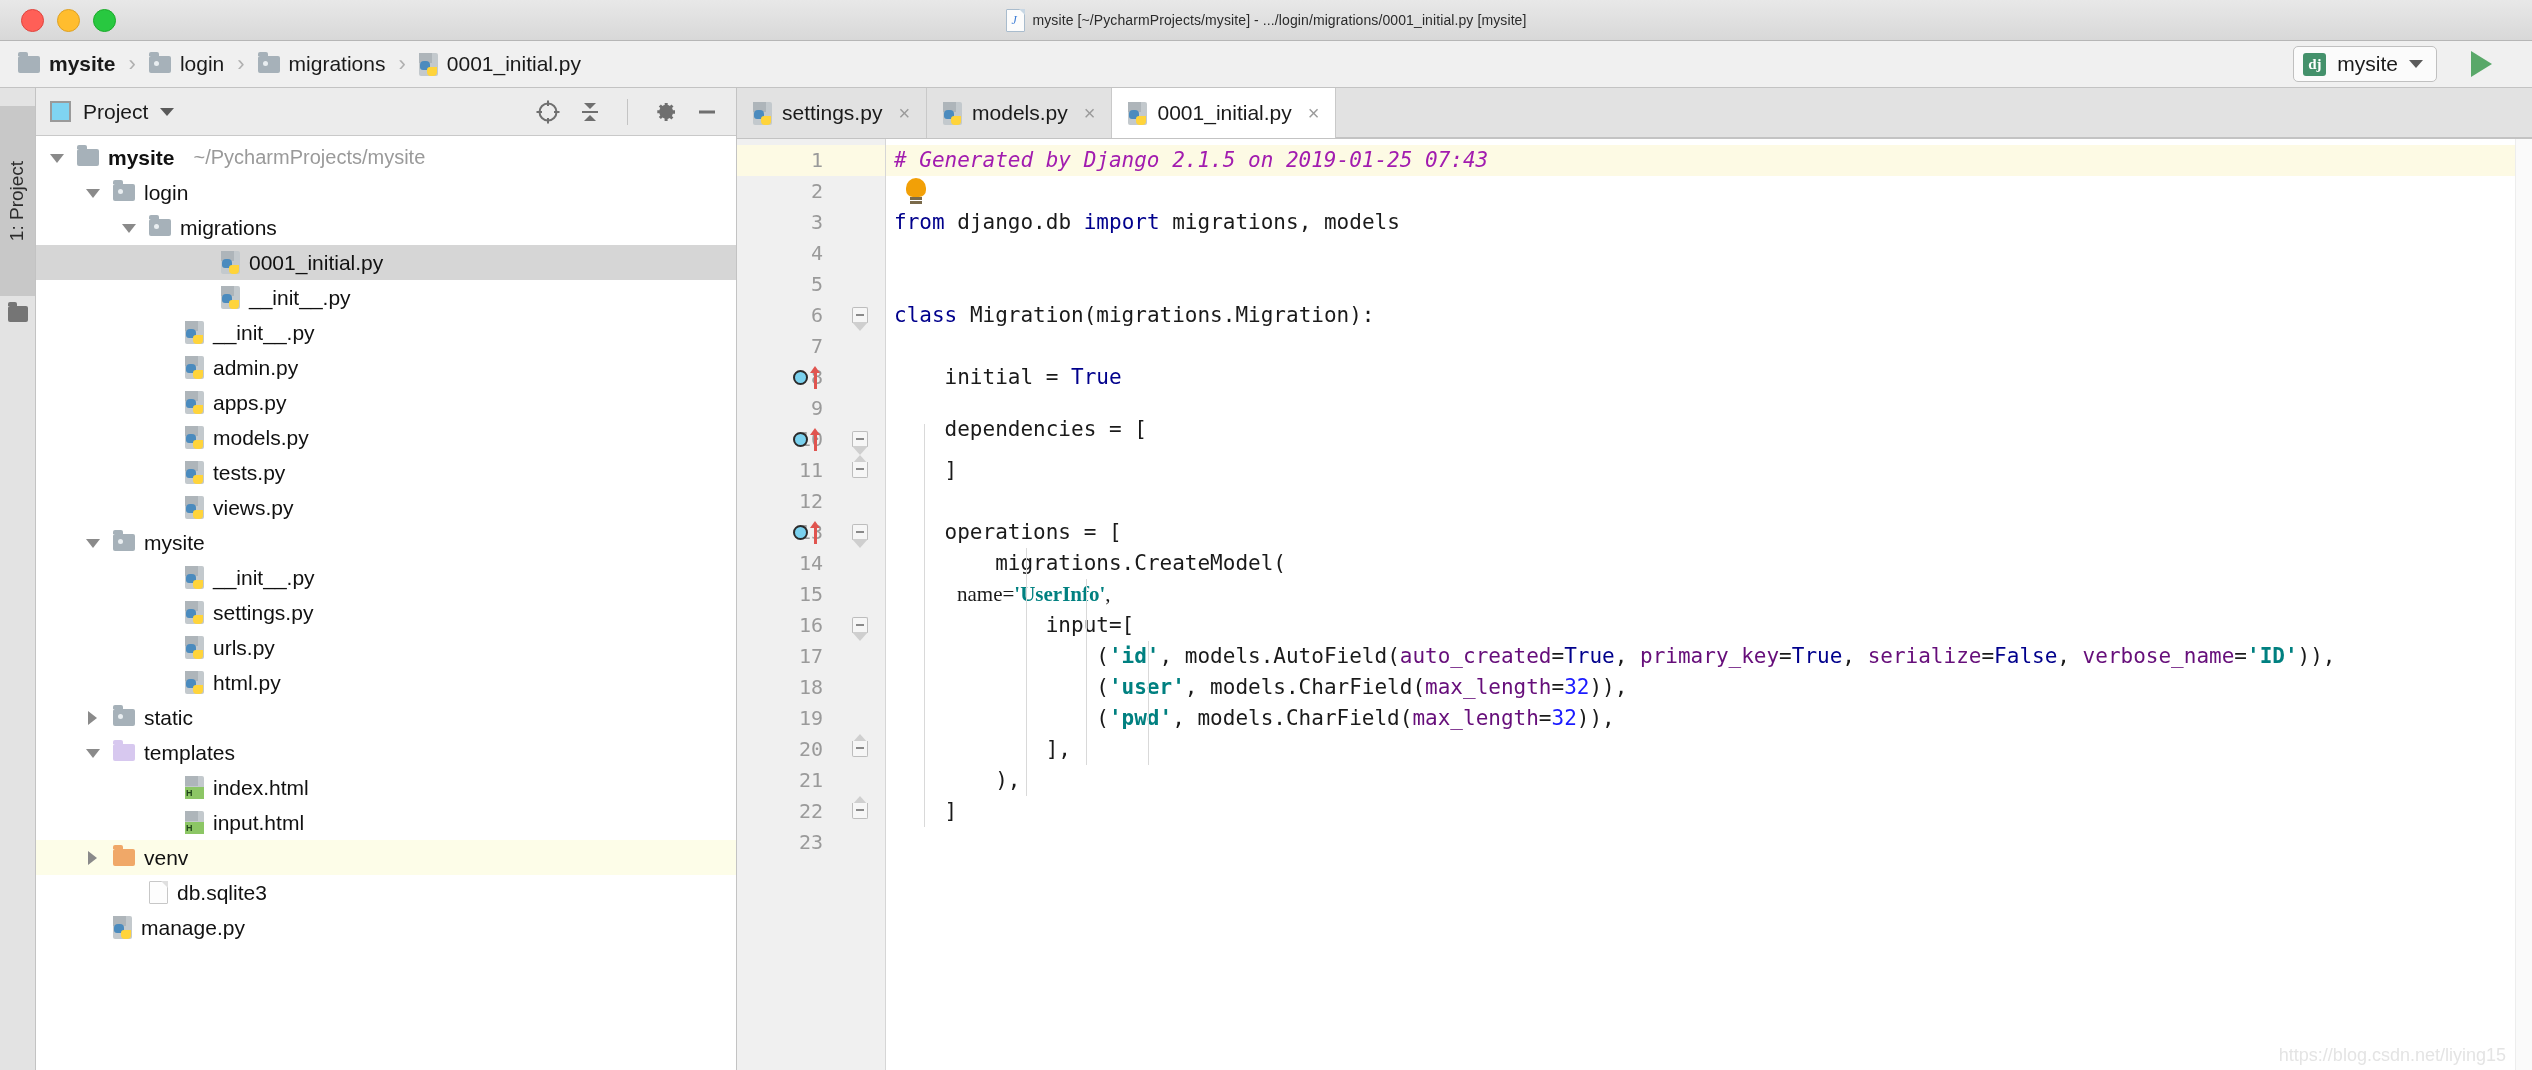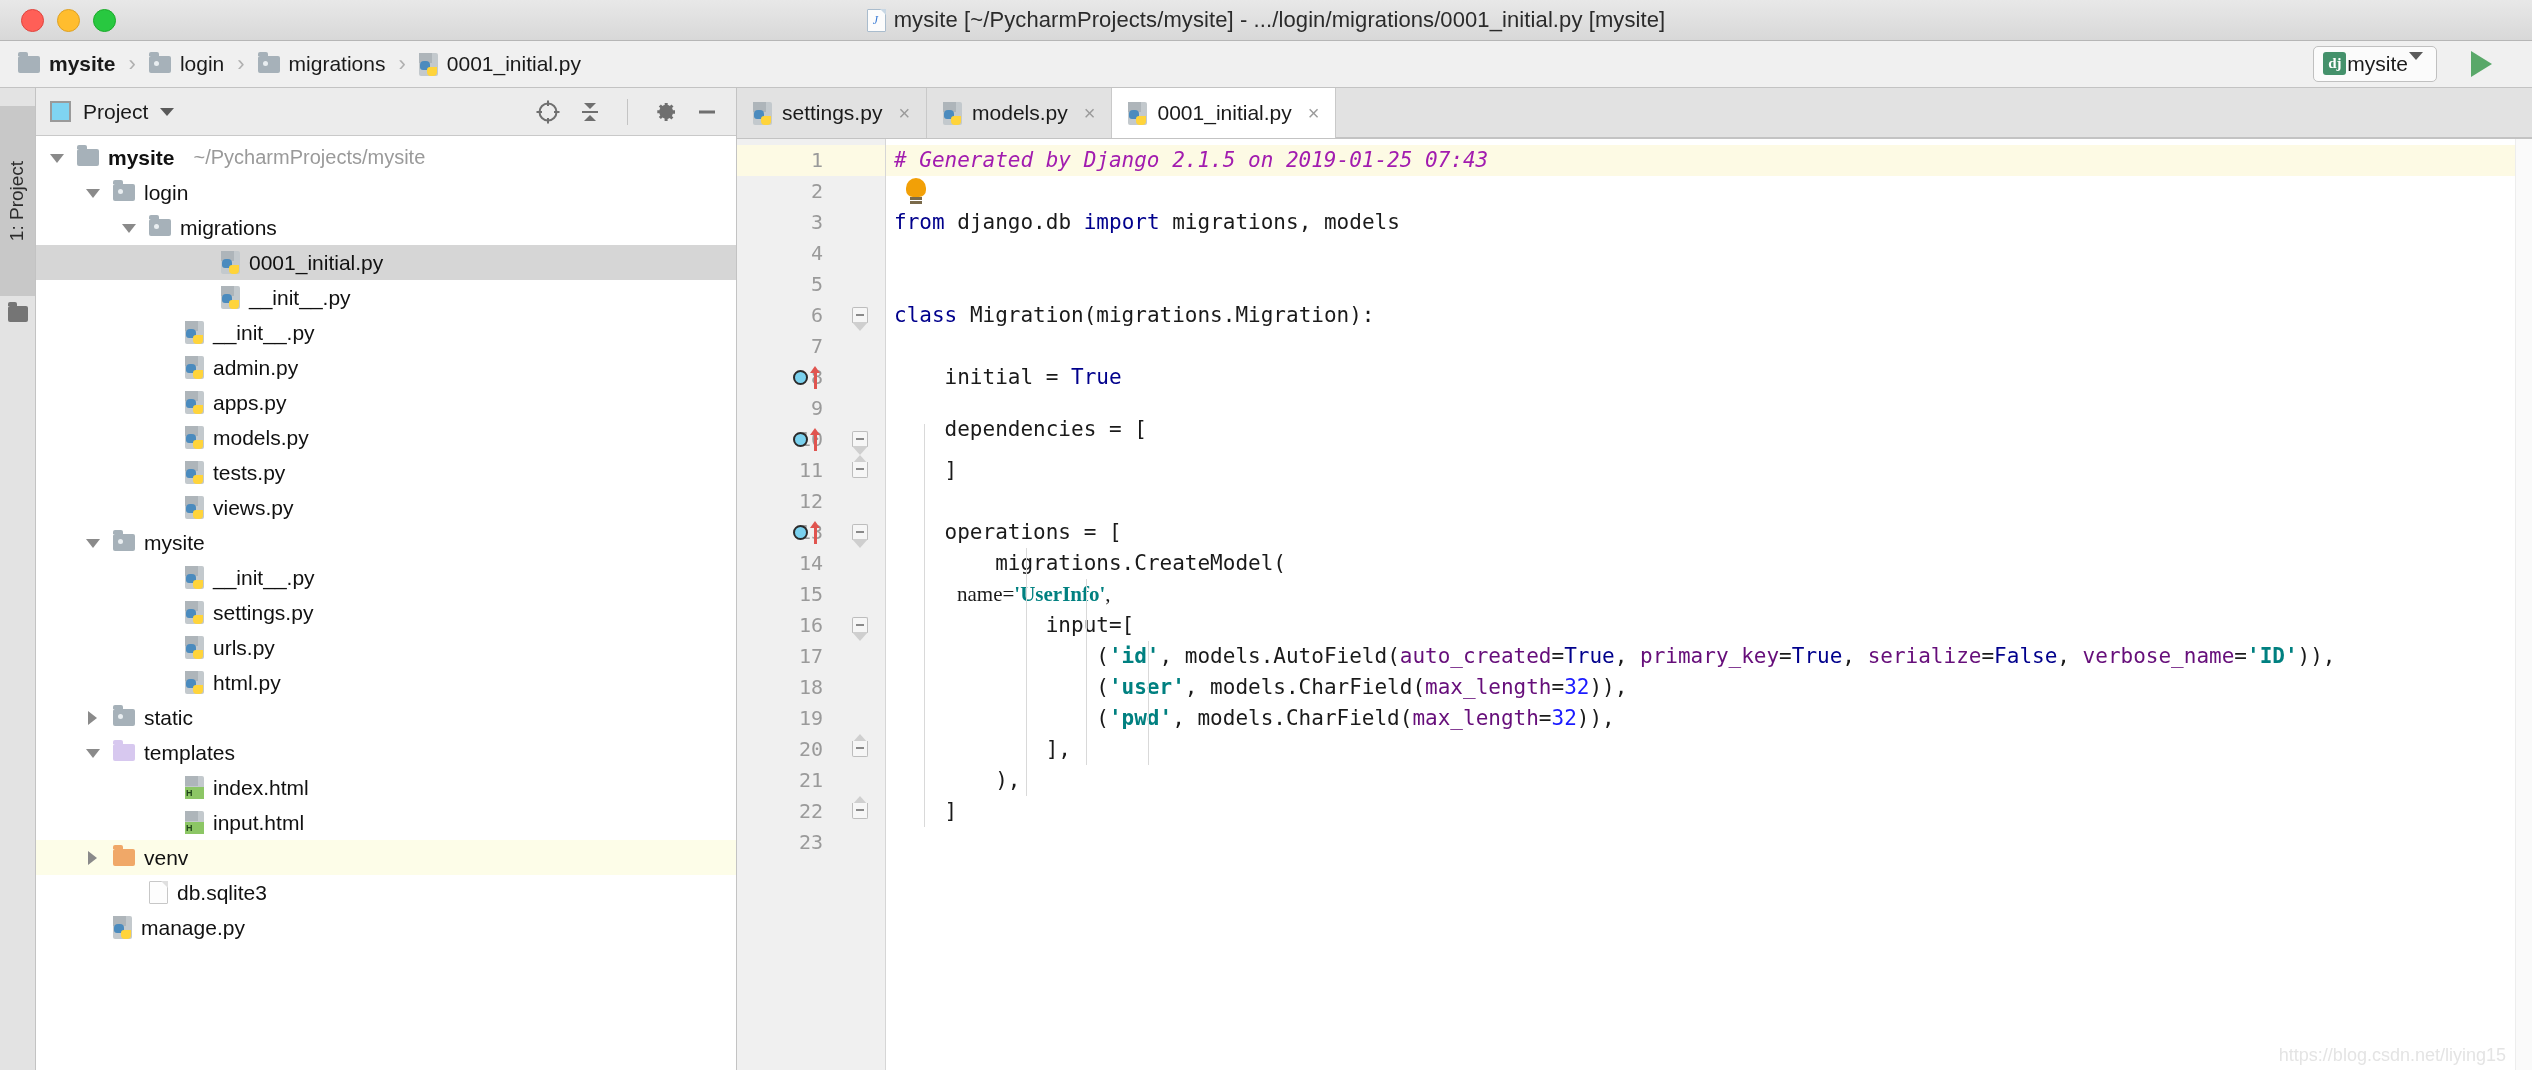--- a/index.html
+++ b/index.html
@@ -19,21 +19,21 @@
   .traffic{display:flex;gap:13px;margin-left:21px;}
   .dot{width:21px;height:21px;border-radius:50%;display:block;}
   .dot.red{background:#ff5f57;border:1px solid #e0443e;}
   .dot.yellow{background:#ffbd2e;border:1px solid #dea123;}
   .dot.green{background:#28c840;border:1px solid #1aab29;}
   .title-center{
     position:absolute;left:0;right:0;top:0;bottom:0;
     display:flex;align-items:center;justify-content:center;
     gap:8px;pointer-events:none;
   }
-  .title-text{font-size:22px;color:#2b2b2b;letter-spacing:.1px;}
+  .title-text{font-size:14px;color:#2b2b2b;letter-spacing:.1px;}
   .doc-ico{
     width:17px;height:21px;background:#fcfcfc;border:1px solid #a9bccd;
     border-radius:1px;position:relative;
   }
   .doc-ico:after{
     content:"";position:absolute;right:-1px;top:-1px;
     border-left:6px solid transparent;border-top:6px solid #c8d7e4;
   }
   .doc-ico .j{
     position:absolute;left:5px;top:4px;font-size:12px;color:#3a7bd5;
@@ -105,21 +105,21 @@
     width:19px;height:23px;flex:none;position:relative;background:#fdfdfd;
     border:1px solid #c7c7c7;border-radius:1px;box-sizing:border-box;
   }
   .fileico:after{
     content:"";position:absolute;right:-1px;top:-1px;
     border-left:7px solid transparent;border-top:7px solid #dfdfdf;
   }
 
   .run-widget{
     position:absolute;right:95px;top:50%;transform:translateY(-50%);
-    display:flex;gap:1px;
+    display:flex;align-items:center;gap:11px;
     background:#fbfbfb;border:1px solid #c0c0c0;border-radius:5px;
     padding:5px 13px 5px 9px;
   }
   .dj{
     width:23px;height:23px;background:#44916b;border-radius:3px;color:#fff;
     font-size:15px;font-weight:bold;display:flex;align-items:center;justify-content:center;
     font-family:"Liberation Serif",serif;line-height:1;
   }
   .run-name{font-size:21px;color:#1a1a1a;}
   .caret-dn{

